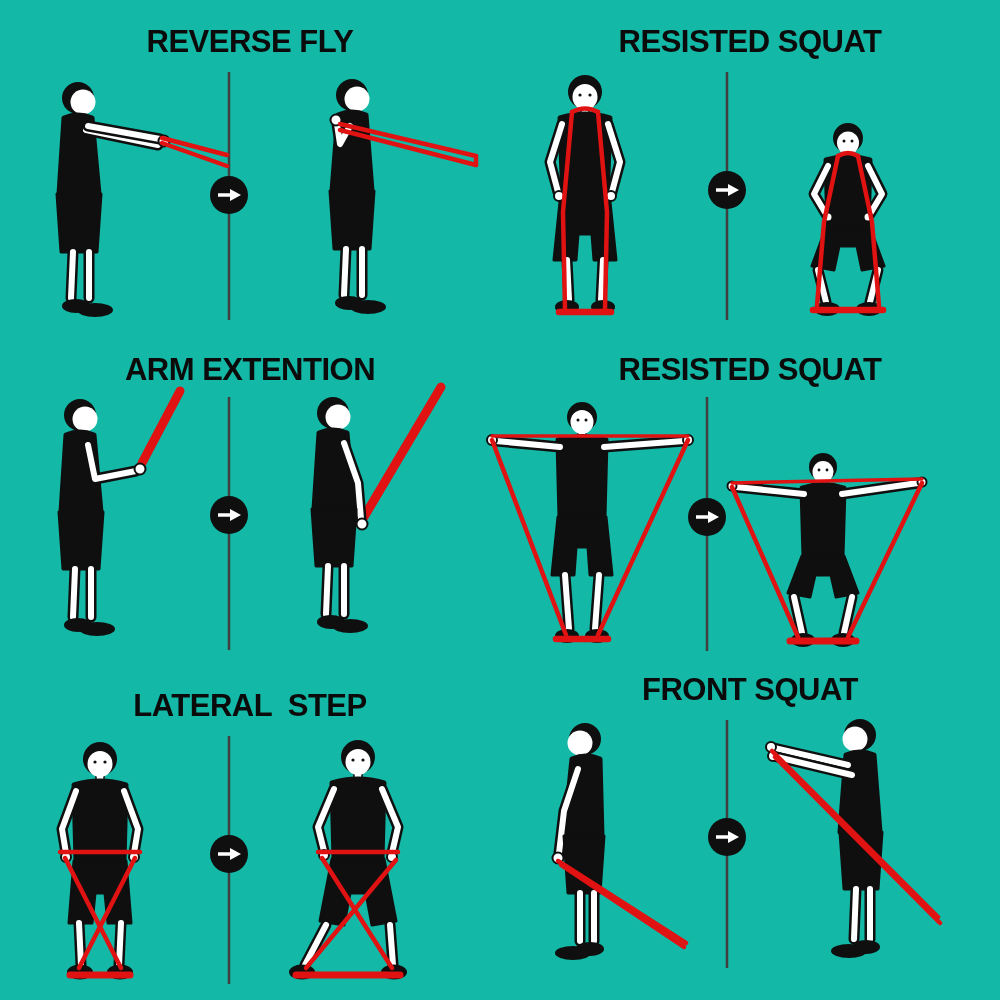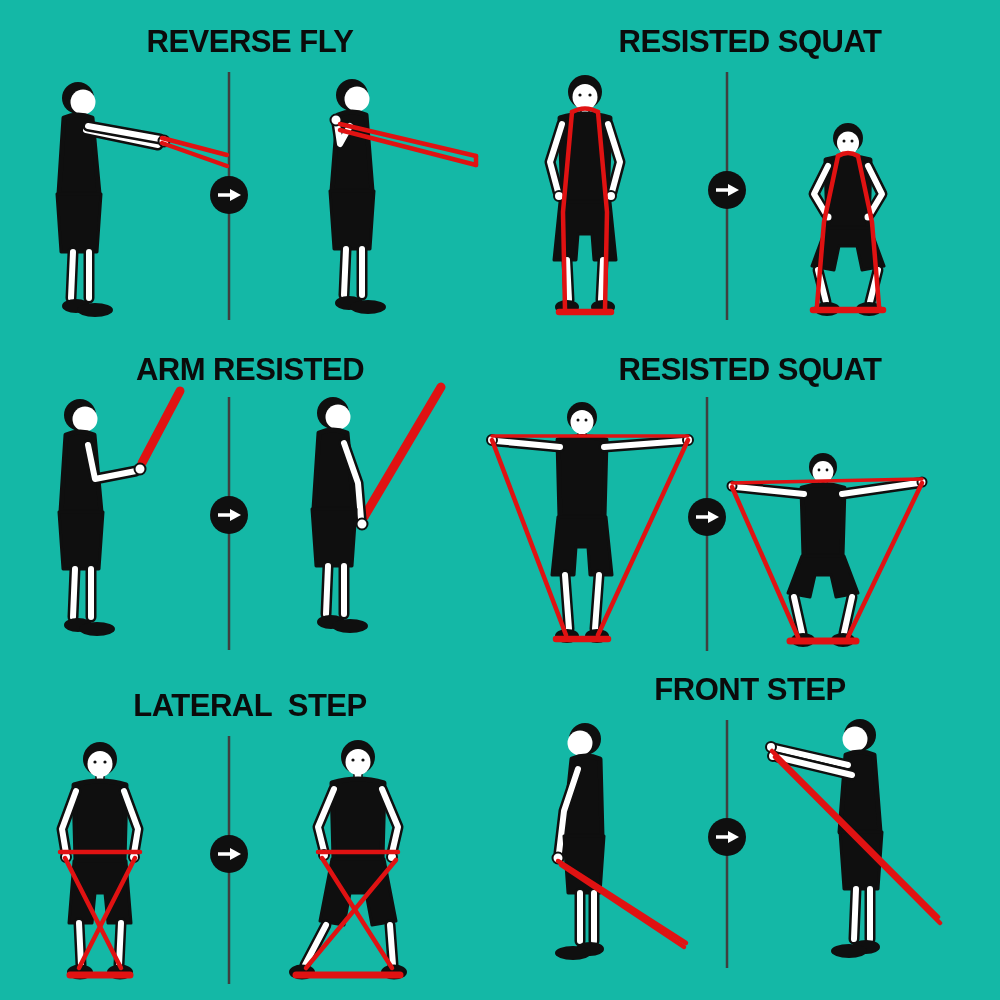--- a/index.html
+++ b/index.html
@@ -147,21 +147,21 @@
       </g>
       <g>
         <circle class="abg" cx="227" cy="128" r="19"></circle>
         <line class="aln" x1="216" y1="128" x2="229" y2="128"></line>
         <polygon class="ahd" points="228,122 239,128 228,134"></polygon>
       </g>
     </svg>
   </section>
 
   <section class="panel" style="left:0;top:340px;width:500px;height:320px">
-    <h2 class="title" style="top:12px">ARM RESISTED</h2>
+    <h2 class="title" style="top:12px">ARM EXTENTION</h2>
     <svg class="scene" style="top:55px" width="500" height="265" viewBox="0 0 500 265">
       <line class="divider" x1="229" y1="2" x2="229" y2="255"></line>
       <g>
         <line class="band w9" x1="142" y1="68" x2="180" y2="-4"></line>
       </g>
       <g>
         <rect class="neck" x="76" y="24" width="8" height="14"></rect>
         <circle class="hair" cx="80" cy="20" r="16"></circle>
           <circle class="face" cx="85" cy="24" r="12.5"></circle>
         <path class="torso" d="M66,40 Q80,34 94,40 L101,117 L61,117 Z"></path>
@@ -329,21 +329,21 @@
       </g>
       <g>
         <circle class="abg" cx="229" cy="123" r="19"></circle>
         <line class="aln" x1="218" y1="123" x2="231" y2="123"></line>
         <polygon class="ahd" points="230,117 241,123 230,129"></polygon>
       </g>
     </svg>
   </section>
 
   <section class="panel" style="left:500px;top:660px;width:500px;height:340px">
-    <h2 class="title" style="top:12px">FRONT STEP</h2>
+    <h2 class="title" style="top:12px">FRONT SQUAT</h2>
     <svg class="scene" style="top:55px" width="500" height="285" viewBox="0 0 500 285">
       <line class="divider" x1="227" y1="5" x2="227" y2="253"></line>
       <g>
         <rect class="neck" x="81" y="28" width="8" height="14"></rect>
         <circle class="hair" cx="85" cy="24" r="16"></circle>
           <circle class="face" cx="80" cy="28" r="12.5"></circle>
         <path class="torso" d="M72,44 Q86,38 100,44 L102,121 L64,121 Z"></path>
         <polyline class="oL" points="78,54 64,96 59,138"></polyline>
           <polyline class="iL" points="78,54 64,96 59,138"></polyline>
         <circle class="hand" cx="58" cy="143" r="5.5"></circle>

